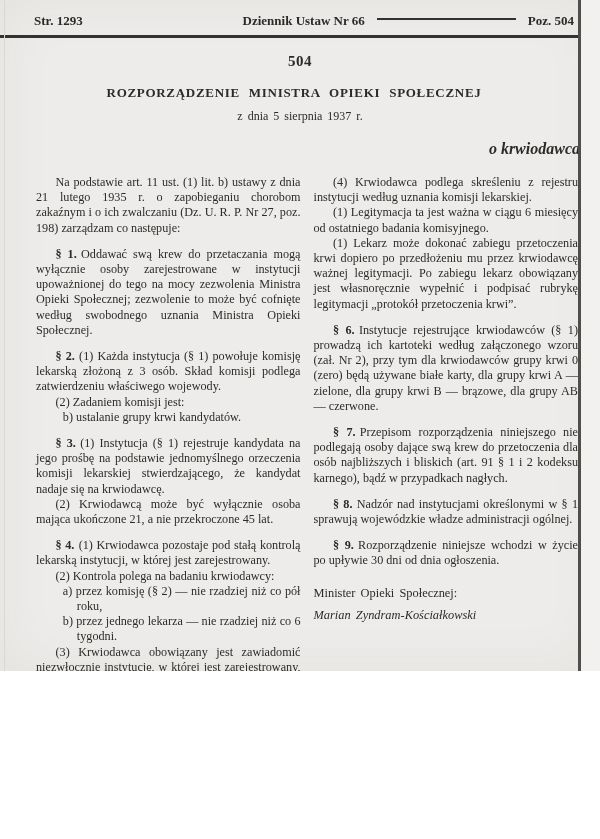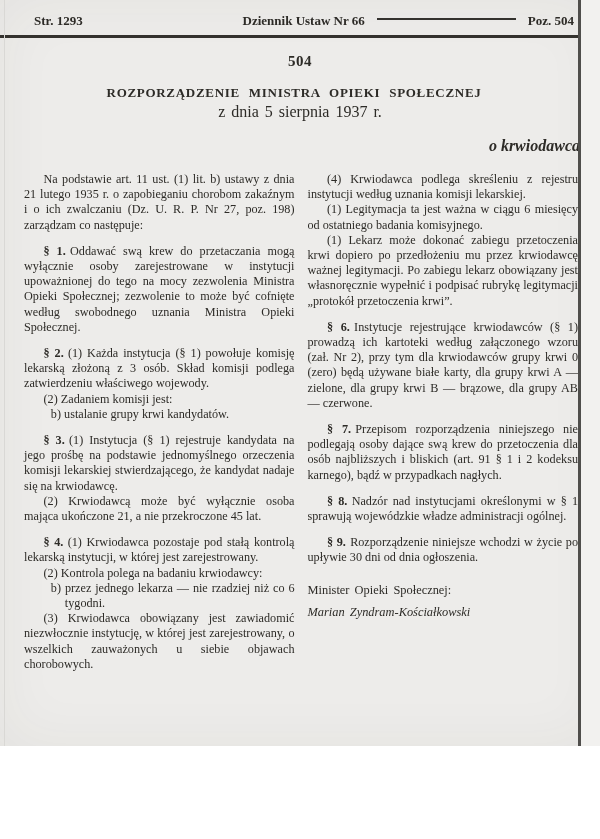--- a/index.html
+++ b/index.html
@@ -1,18 +1,18 @@
 <!DOCTYPE html>
 <html lang="pl"><head>
 <meta charset="utf-8">
 <style>
   html,body{margin:0;padding:0;}
   .page{
     position:relative;
-    width:600px;height:746px;
+    width:600px;height:671px;
     background:#edecea;
     color:#2d2b27;
     font-family:"Liberation Serif","DejaVu Serif",serif;
     overflow:hidden;
     box-shadow:inset 0 0 60px rgba(60,55,40,.05);
   }
   .left-edge-line{
     position:absolute;left:4px;top:0;width:1px;height:100%;
     background:#d9d8d5;
   }
@@ -40,31 +40,31 @@
   .act-number{
     text-align:center;font-weight:700;font-size:15px;
     margin:15px 0 0 0;letter-spacing:.5px;
   }
   .act-title{
     text-align:center;font-weight:700;font-size:13px;
     letter-spacing:.7px;word-spacing:5px;
     margin:15px 12px 0 0;
   }
   .act-date{
-    text-align:center;font-size:16px;word-spacing:2px;
-    margin:2px 0 0 0;
+    text-align:center;font-size:12px;word-spacing:2px;
+    margin:8px 0 0 0;
   }
   .act-subject{
     text-align:right;font-weight:700;font-size:16px;
     margin:16px 0 0 0;
     font-style:italic;
   }
   .columns{
     display:flex;gap:13px;
-    margin:17px 22px 0 24px;
+    margin:17px 22px 0 36px;
     font-size:12.2px;line-height:15.2px;
   }
   .col{flex:1;min-width:0;}
   .para{
     margin:0;text-align:justify;text-indent:1.6em;
   }
   .p-sec{margin-top:11px;}
   .p-li{
     padding-left:3.35em;text-indent:-1.15em;
   }
@@ -110,20 +110,21 @@
         <p class="para p-li"><span>b) ustalanie grupy krwi kandydatów.</span></p>
 
         <p class="para p-sec"><span class="lead">§ 3.</span><span>(1) Instytucja (§ 1) rejestruje kandydata na jego prośbę na podstawie jednomyślnego orzeczenia komisji lekarskiej stwierdzającego, że kandydat nadaje się na krwiodawcę.</span></p>
 
         <p class="para p-sub"><span>(2) Krwiodawcą może być wyłącznie osoba mająca ukończone 21, a nie przekroczone 45 lat.</span></p>
 
         <p class="para p-sec"><span class="lead">§ 4.</span><span>(1) Krwiodawca pozostaje pod stałą kontrolą lekarską instytucji, w której jest zarejestrowany.</span></p>
 
         <p class="para p-sub"><span>(2) Kontrola polega na badaniu krwiodawcy:</span></p>
 
+        <p class="para p-li"><span>a) przez komisję (§ 2) — nie rzadziej niż co pół roku,</span></p>
 
         <p class="para p-li"><span>b) przez jednego lekarza — nie rzadziej niż co 6 tygodni.</span></p>
 
         <p class="para p-sub"><span>(3) Krwiodawca obowiązany jest zawiadomić niezwłocznie instytucję, w której jest zarejestrowany, o wszelkich zauważonych u siebie objawach chorobowych.</span></p>
       </div>
     <div class="col">
       <div>
 
           <p class="para p-sub"><span>(4) Krwiodawca podlega skreśleniu z rejestru instytucji według uznania komisji lekarskiej.</span></p>
 

